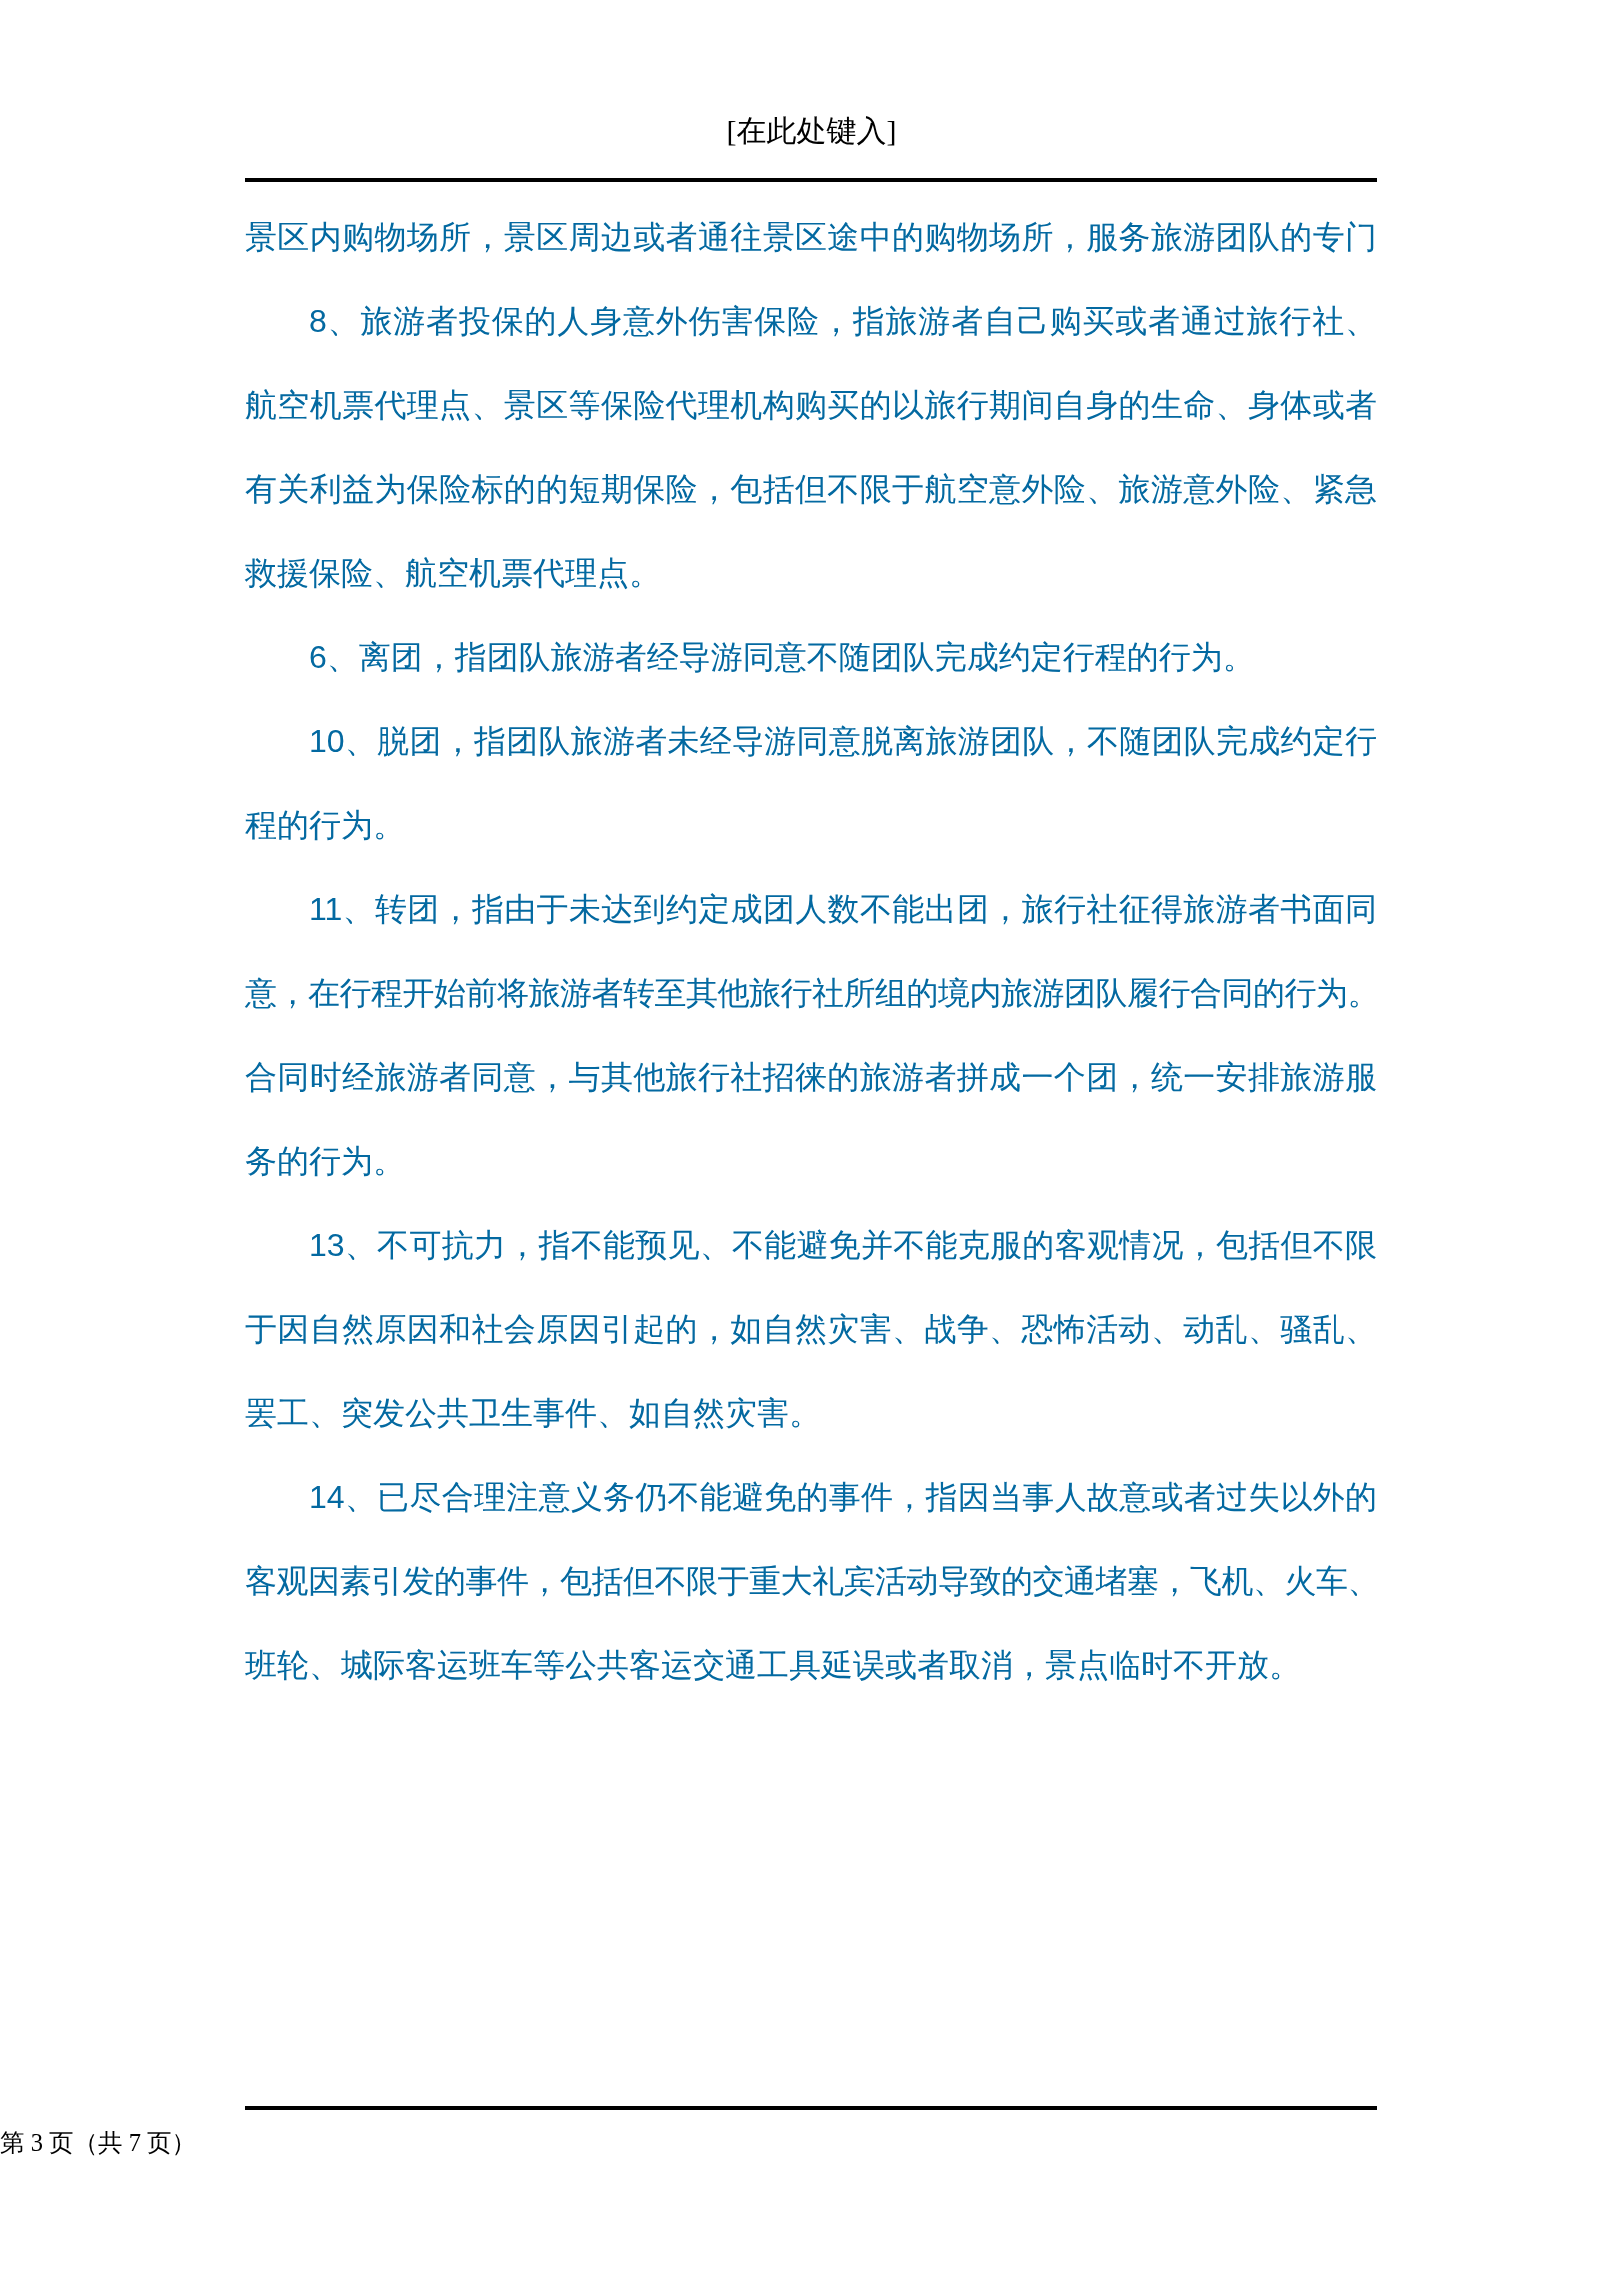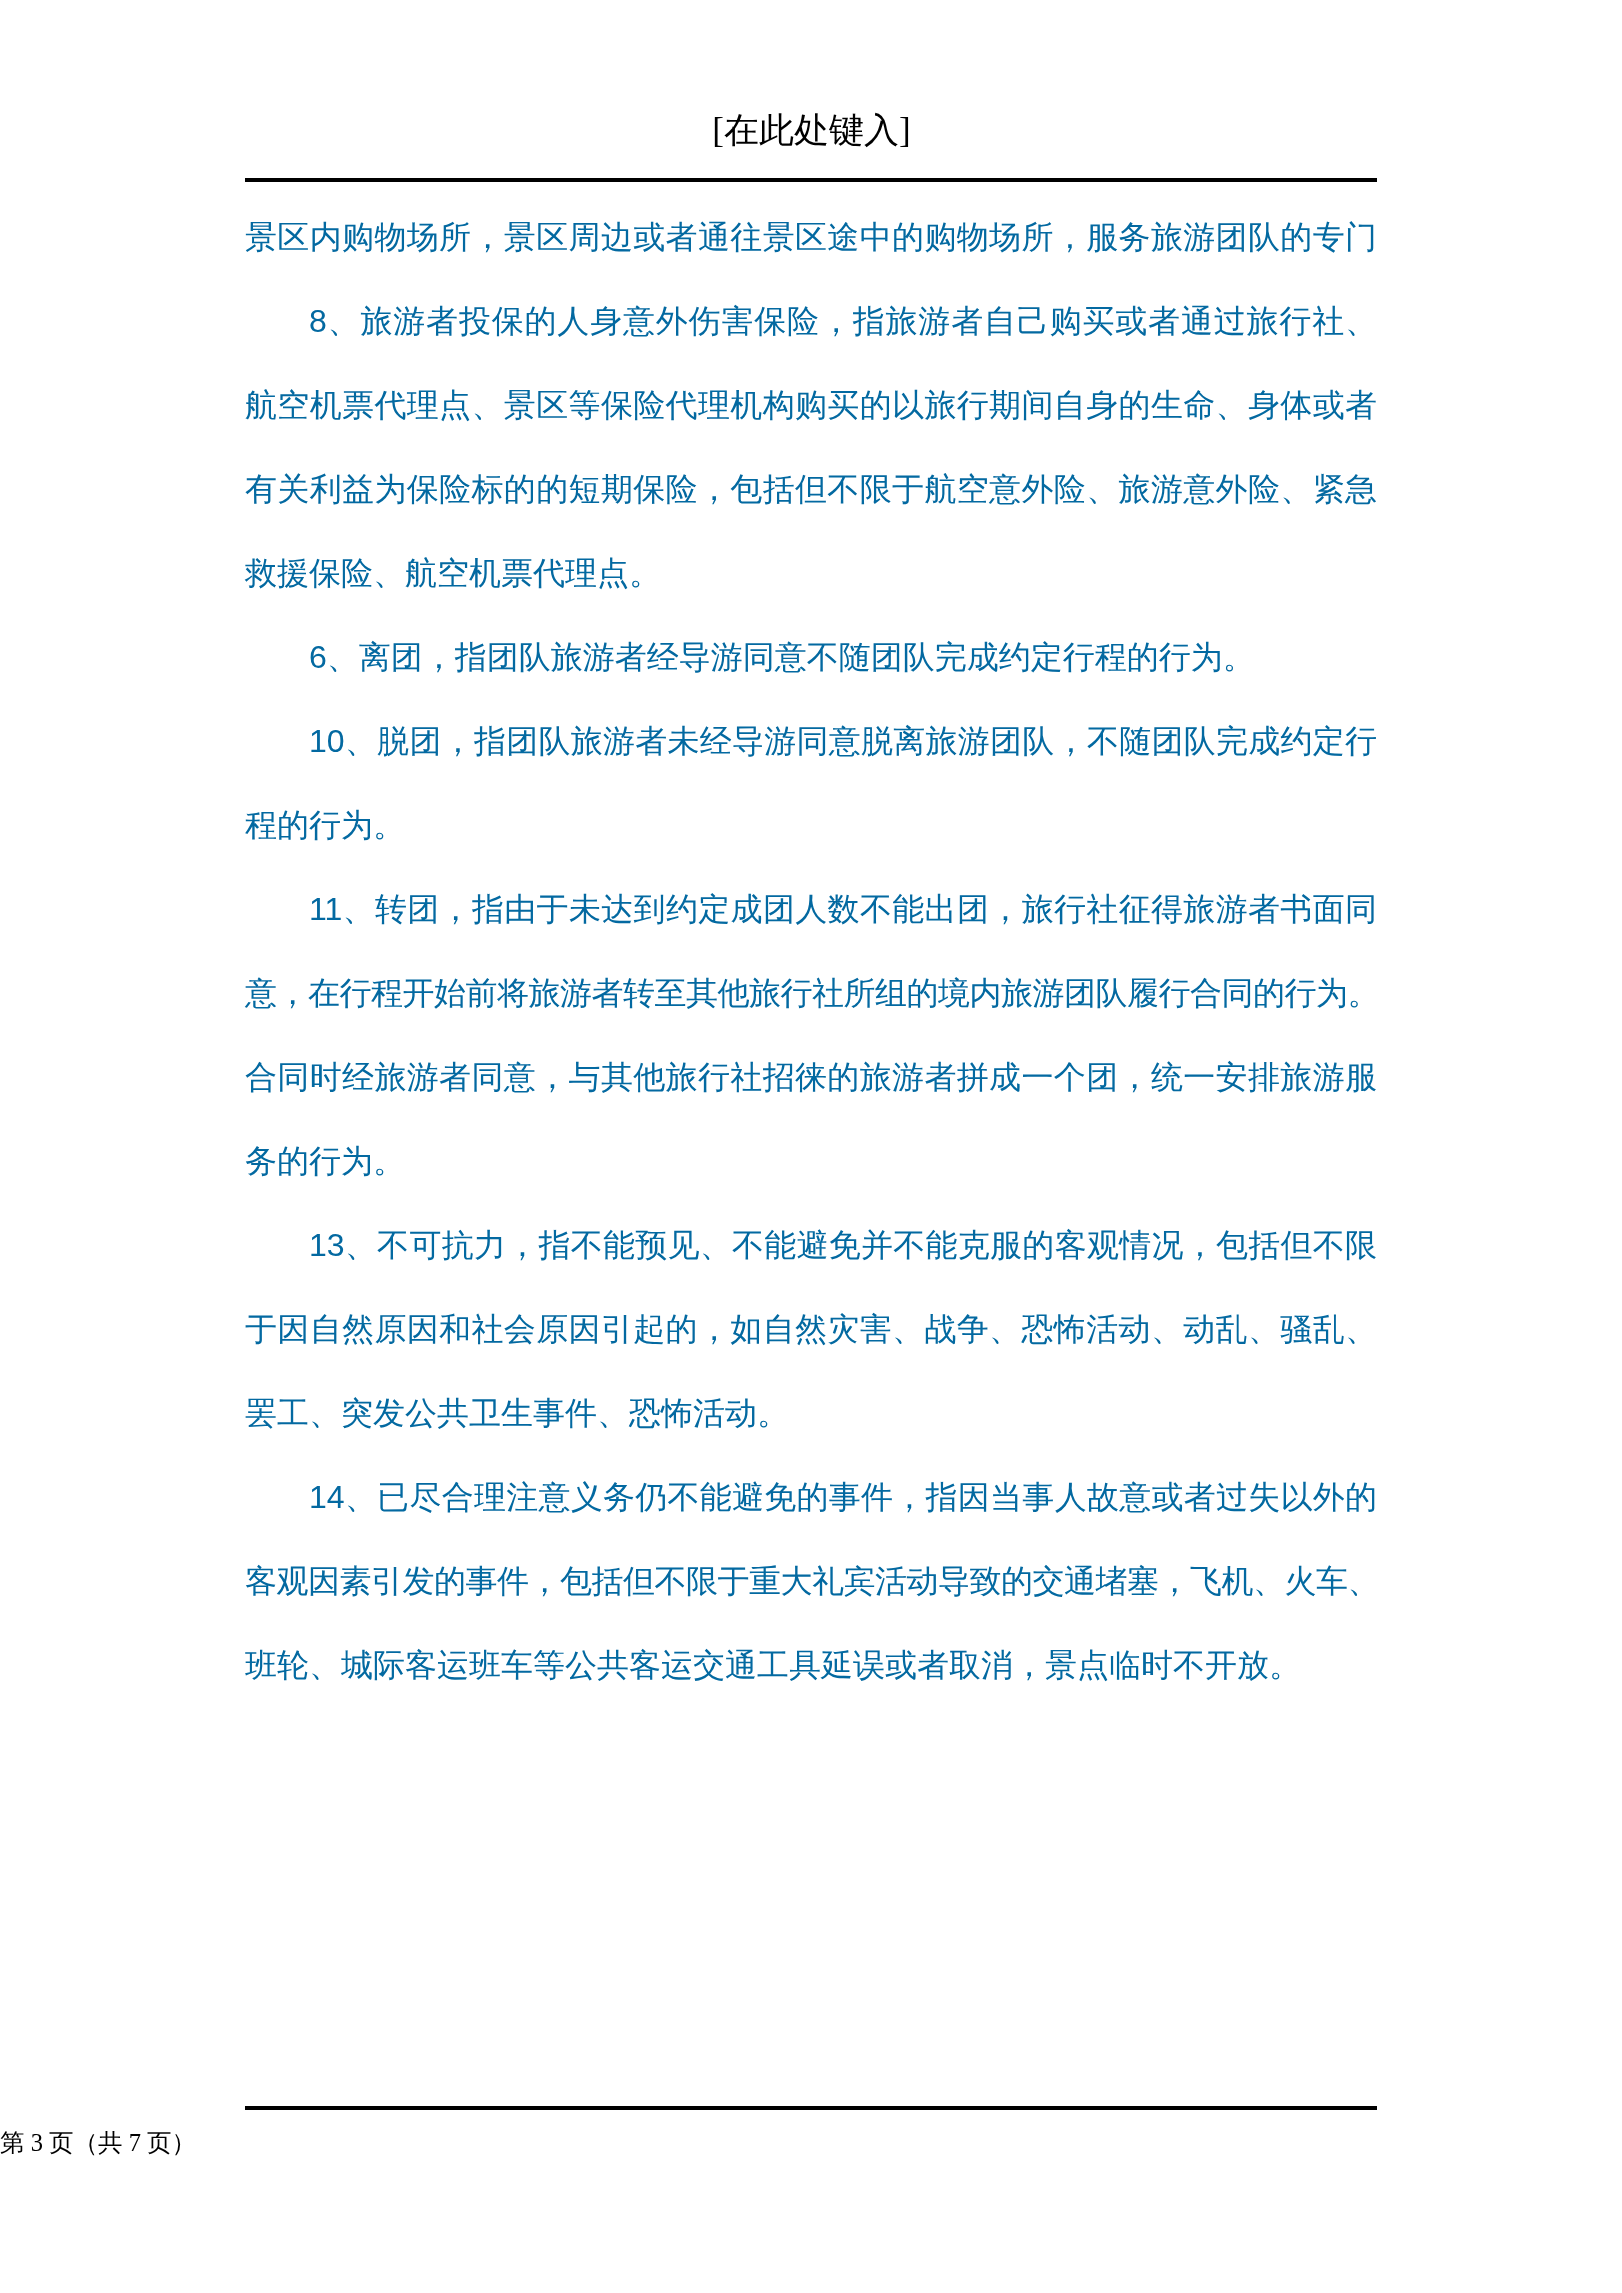--- a/index.html
+++ b/index.html
@@ -12,21 +12,21 @@
     font-family: "Liberation Sans", "DejaVu Sans", sans-serif;
     overflow: hidden;
   }
   .header-text {
     position: absolute;
     top: 113px;
     left: 0;
     width: 100%;
     text-align: center;
     font-family: "Liberation Serif", "DejaVu Serif", serif;
-    font-size: 35px;
+    font-size: 30px;
     line-height: 36px;
     color: #000000;
   }
   .rule {
     position: absolute;
     left: 245px;
     width: 1132px;
     height: 3.6px;
     background: #000000;
   }
@@ -79,21 +79,21 @@
       <div class="line">救援保险、航空机票代理点。</div>
       <div class="line indent">6、离团，指团队旅游者经导游同意不随团队完成约定行程的行为。</div>
       <div class="line indent fill">10、脱团，指团队旅游者未经导游同意脱离旅游团队，不随团队完成约定行</div>
       <div class="line">程的行为。</div>
       <div class="line indent fill">11、转团，指由于未达到约定成团人数不能出团，旅行社征得旅游者书面同</div>
       <div class="line squeeze">意，在行程开始前将旅游者转至其他旅行社所组的境内旅游团队履行合同的行为。</div>
       <div class="line fill">合同时经旅游者同意，与其他旅行社招徕的旅游者拼成一个团，统一安排旅游服</div>
       <div class="line">务的行为。</div>
       <div class="line indent fill">13、不可抗力，指不能预见、不能避免并不能克服的客观情况，包括但不限</div>
       <div class="line fill">于因自然原因和社会原因引起的，如自然灾害、战争、恐怖活动、动乱、骚乱、</div>
-      <div class="line">罢工、突发公共卫生事件、恐怖活动。</div>
+      <div class="line">罢工、突发公共卫生事件、如自然灾害。</div>
       <div class="line indent fill">14、已尽合理注意义务仍不能避免的事件，指因当事人故意或者过失以外的</div>
       <div class="line squeeze">客观因素引发的事件，包括但不限于重大礼宾活动导致的交通堵塞，飞机、火车、</div>
       <div class="line">班轮、城际客运班车等公共客运交通工具延误或者取消，景点临时不开放。</div>
     </div>
 
   <div class="rule rule-footer" style="background: rgb(0, 0, 0);"></div>
 
   <div class="footer-text">第 3 页（共 7 页）</div>
 </div>
 

